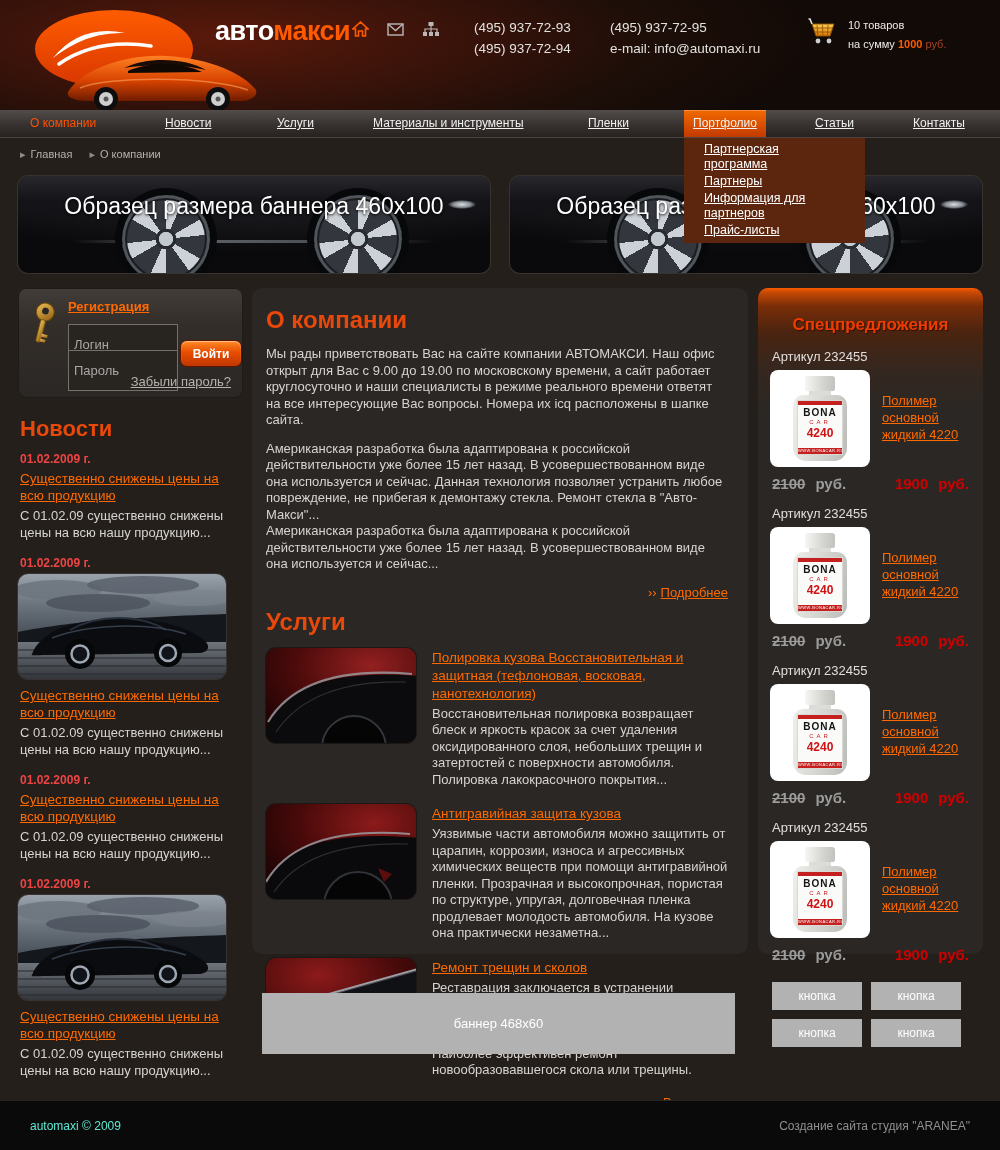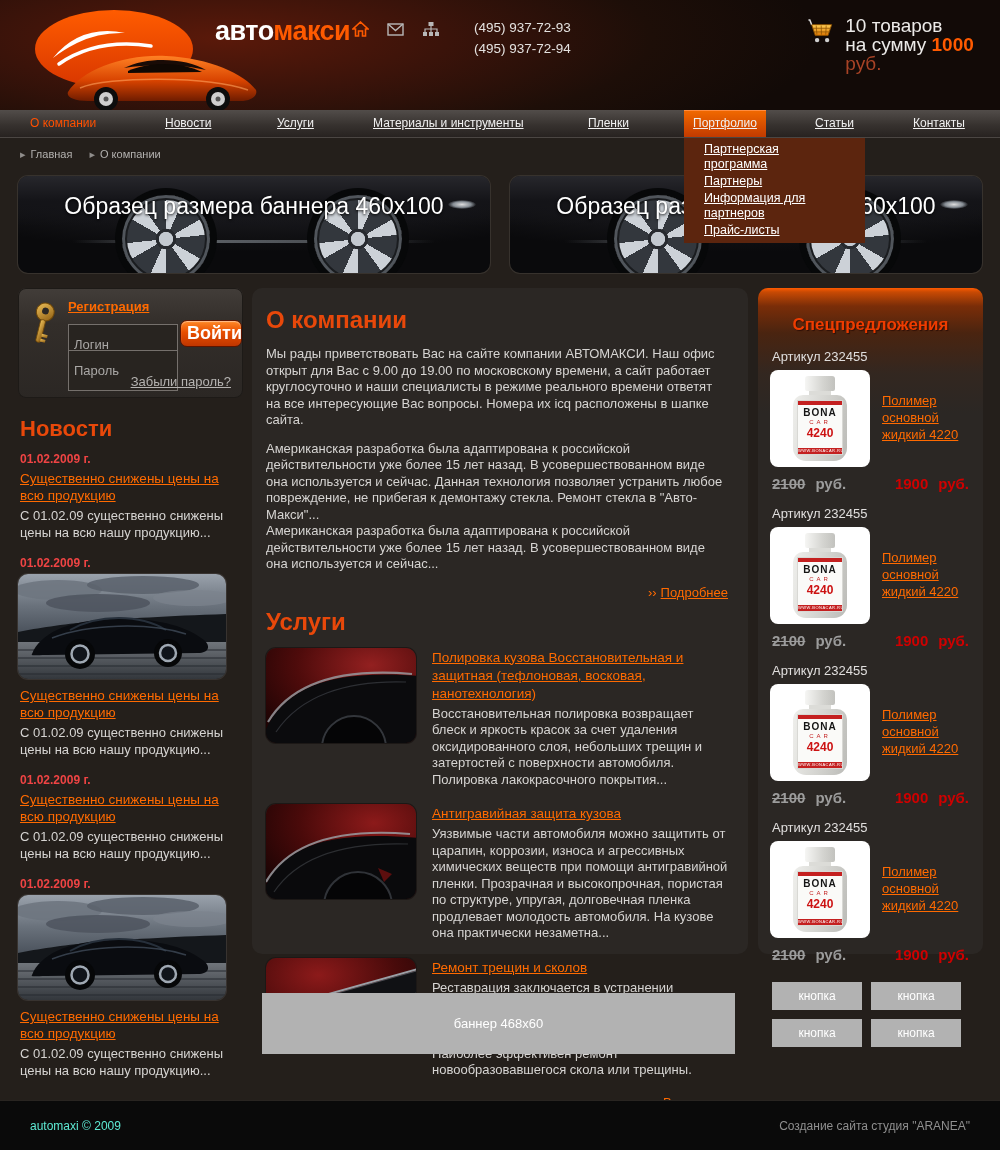--- a/index.html
+++ b/index.html
@@ -11,21 +11,21 @@
     background:radial-gradient(60% 130% at 22% 35%, #5a190a 0%, #3a130a 38%, #1d0e08 72%, #120a07 100%), #120a07;}
   .logo-ellipse{position:absolute;left:33px;top:8px;}
   .logo-text{position:absolute;left:215px;top:16px;font-size:27px;font-weight:bold;letter-spacing:-0.5px;color:#fff;}
   .logo-text .lt2{color:#ff5a00;}
   .header-car{position:absolute;left:58px;top:46px;z-index:1;}
   .quick-icons{position:absolute;left:352px;top:21px;display:flex;gap:18px;align-items:center;}
   .phone-col{position:absolute;top:17px;color:#e3e1df;font-size:13.5px;line-height:21px;}
   .phone-col.c1{left:474px;}
   .phone-col.c2{left:610px;}
   .cart{position:absolute;left:808px;top:16px;display:flex;gap:10px;cursor:pointer;}
-  .cart-text{color:#eceae8;font-size:19px;line-height:19px;}
+  .cart-text{color:#eceae8;font-size:11px;line-height:19px;}
   .cart-sum{color:#ff5a00;font-weight:bold;}
   .cart-cur{color:#a84326;}
 
   
   .nav{position:absolute;left:0;top:110px;width:1000px;height:27px;z-index:2;
     background:linear-gradient(180deg,#524d4a 0%,#37322f 55%,#272220 100%);
     border-bottom:1px solid #4b4643;}
   .nav a{position:absolute;top:0;line-height:27px;font-size:12px;color:#f1f1f1;text-decoration:underline;cursor:pointer;white-space:nowrap;}
   .nav a.active{color:#ff5000;text-decoration:none;}
   .nav .tab-portfolio{position:absolute;left:684px;top:0;width:82px;height:27px;text-align:center;
@@ -58,23 +58,23 @@
 
   
   .left-col{position:absolute;left:18px;top:288px;width:225px;}
   .login-box{position:relative;width:225px;height:110px;border-radius:8px;
     background:linear-gradient(180deg,#423d39 0%,#332e2a 32%,#2b2724 100%);box-shadow:inset 0 0 0 1px #1d1a17;}
   .key-icon{position:absolute;left:12px;top:13px;}
   .login-title{position:absolute;left:50px;top:11px;font-size:13px;font-weight:bold;color:#ff6a00;text-decoration:underline;cursor:pointer;}
   .login-box input{position:absolute;left:50px;width:98px;height:17px;background:#282420;border:1px solid #75706c;color:#a9a7a5;font-size:13px;padding:11px 5px;font-family:"Liberation Sans",sans-serif;}
   .login-box input::placeholder{color:#a9a7a5;opacity:1;}
   .inp-login{top:36px;} .inp-pass{top:62px;}
-  .btn-enter{position:absolute;left:162px;top:32px;width:62px;height:27px;border-radius:7px;border:1px solid #5e1500;
+  .btn-enter{position:absolute;left:162px;top:52px;width:62px;height:27px;border-radius:7px;border:1px solid #5e1500;
     background:linear-gradient(180deg,#ff8a28 0%,#e84e00 45%,#c03600 100%);box-shadow:inset 0 1px 1px #ffc090;
-    color:#fff;font-weight:bold;font-size:18px;cursor:pointer;font-family:"Liberation Sans",sans-serif;}
+    color:#fff;font-weight:bold;font-size:12px;cursor:pointer;font-family:"Liberation Sans",sans-serif;}
   .forgot{position:absolute;right:12px;top:86px;font-size:13px;color:#b5b3b1;text-decoration:underline;cursor:pointer;}
 
   .news-title{margin:18px 0 10px 2px;font-size:22px;font-weight:bold;color:#e8480a;}
   .news-item{margin-bottom:15px;}
   .news-date{font-size:12px;color:#ef4444;margin:0 0 4px 2px;font-weight:bold;}
   .news-link{display:inline-block;font-size:13.5px;color:#ff6a00;text-decoration:underline;line-height:17px;cursor:pointer;margin-left:2px;}
   .news-text{font-size:13px;color:#d6d4d2;line-height:17px;margin-left:2px;margin-top:3px;}
   .news-img{width:208px;height:105px;border-radius:10px;overflow:hidden;margin:4px 0 8px 0;cursor:pointer;box-shadow:0 0 0 1px #383330;}
   .news-img svg{display:block;}
 
@@ -181,20 +181,24 @@
           <rect x="1" y="11" width="4" height="4" fill="#b8b8b8"></rect>
           <rect x="7" y="11" width="4" height="4" fill="#b8b8b8"></rect>
           <rect x="13" y="11" width="4" height="4" fill="#b8b8b8"></rect>
           <path d="M9,5 L9,8 M3,11 L3,8 L15,8 L15,11 M9,8 L9,11" stroke="#b8b8b8" stroke-width="1.2" fill="none"></path>
         </svg>
     </div>
 
     <div class="phone-col c1">
       <div>(495) 937-72-93</div>
       <div>(495) 937-72-94</div>
+    </div>
+    <div class="phone-col c2">
+      <div>(495) 937-72-95</div>
+      <div><span>e-mail:</span> <span>info@automaxi.ru</span></div>
     </div>
 
     <div class="cart">
       <svg width="30" height="30" viewBox="0 0 30 30">
         <defs>
             <linearGradient id="cartG" x1="0" y1="0" x2="0" y2="1">
               <stop offset="0" stop-color="#ffcf57"></stop>
               <stop offset="1" stop-color="#d97400"></stop>
             </linearGradient>
           </defs>

